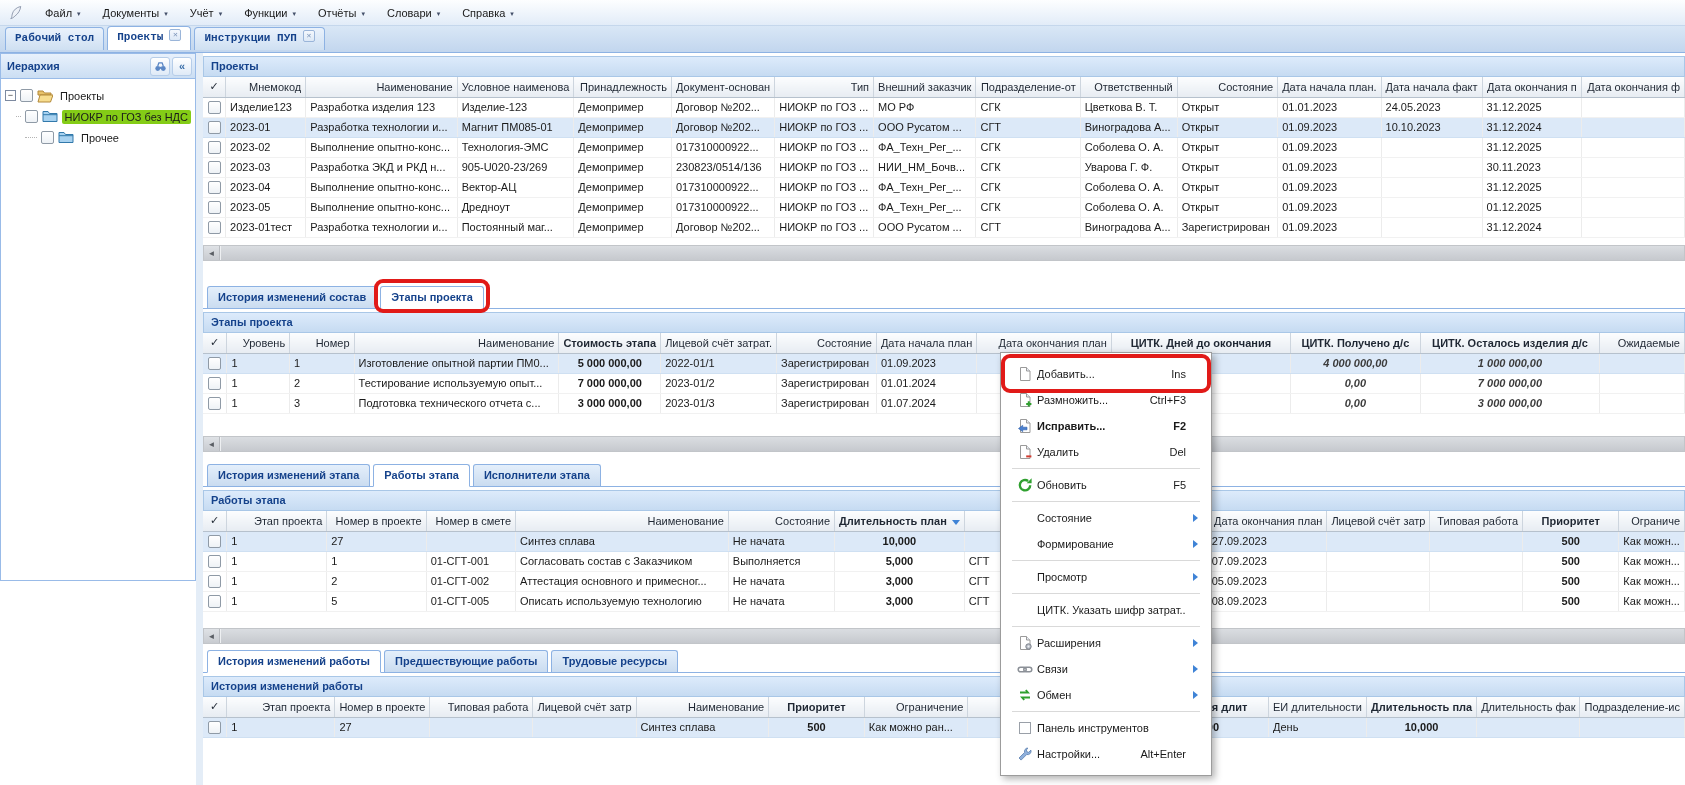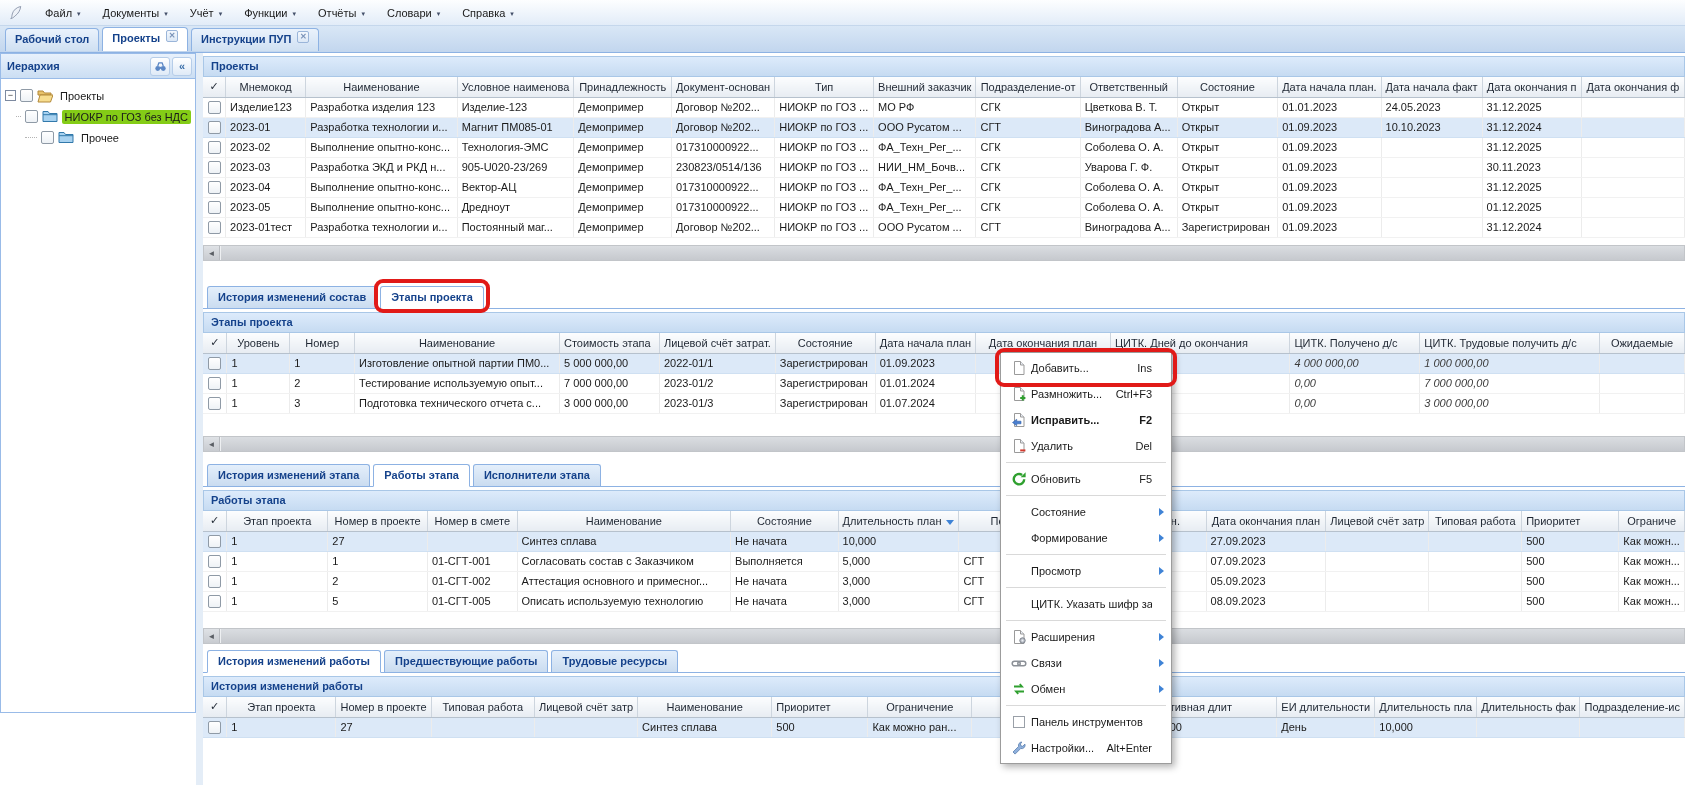--- a/index.html
+++ b/index.html
@@ -6,27 +6,27 @@
   html,body{width:1685px;height:785px;}
   body{position:relative;font-family:"Liberation Sans",sans-serif;font-size:11px;color:#1a1a1a;background:#fff;overflow:hidden;}
 
   
   .menubar{position:absolute;left:0;top:0;width:1685px;height:26px;background:linear-gradient(#fdfeff,#e2ecf8);border-bottom:1px solid #c5d7ec;display:flex;align-items:center;padding-left:6px;z-index:5;}
   .logo{width:20px;height:18px;display:flex;align-items:center;justify-content:center;margin-right:8px;}
   .menu-item{padding:4px 11px;display:flex;align-items:center;gap:5px;cursor:default;border-radius:2px;}
   .menu-item .caret{font-size:7px;color:#44506a;position:relative;top:1px;}
 
   
-  .tabbar{position:absolute;left:0;top:26px;width:1685px;height:27px;background:linear-gradient(#d9e7f6,#c2d6ee);border-bottom:1px solid #8db2e3;display:flex;align-items:center;padding-left:5px;gap:3px;z-index:5;}
+  .tabbar{position:absolute;left:0;top:26px;width:1685px;height:27px;background:linear-gradient(#d9e7f6,#c2d6ee);border-bottom:1px solid #8db2e3;display:flex;align-items:flex-start;padding-left:5px;gap:3px;z-index:5;font-family:Liberation Mono, monospace;}
   .wtab{height:23px;border:1px solid #8db2e3;border-bottom:none;border-radius:4px 4px 0 0;background:linear-gradient(#eaf2fc,#cfe0f2);color:#15428b;font-weight:bold;padding:4px 9px 0 9px;display:flex;align-items:flex-start;gap:6px;}
   .wtab.active{background:#fff;height:24px;}
   .close-box{width:12px;height:12px;border:1px solid #9ab5d9;border-radius:2px;background:linear-gradient(#f4f8fd,#dce8f6);color:#7a93b8;font-size:8px;line-height:10px;text-align:center;margin-top:-2px;}
 
   
-  .sidebar{position:absolute;left:0;top:53px;width:196px;height:660px;border:1px solid #99bbe8;background:#fff;}
+  .sidebar{position:absolute;left:0;top:53px;width:196px;height:528px;border:1px solid #99bbe8;background:#fff;}
   .sidebar-header{height:25px;background:linear-gradient(#e8f1fc,#cbdef3);border-bottom:1px solid #99bbe8;color:#15428b;font-weight:bold;display:flex;align-items:center;padding:0 3px 0 6px;}
   .sidebar-header .spacer{flex:1;}
   .tool-btn{width:20px;height:19px;border:1px solid #b6cde9;border-radius:3px;background:linear-gradient(#fff,#dfeaf7);display:flex;align-items:center;justify-content:center;margin-left:2px;color:#3a6ea8;font-weight:bold;}
   .tree{padding:6px 4px;}
   .tree-row{display:flex;align-items:center;height:21px;gap:4px;}
   .tree-row .indent{width:16px;}
   .expander{width:11px;height:11px;border:1px solid #7d8aa0;background:#fff;display:inline-flex;align-items:center;justify-content:center;font-size:9px;line-height:9px;color:#333;}
   .dotline{width:12px;border-bottom:1px dotted #b4b4b4;height:1px;}
   .cb{width:13px;height:13px;border:1px solid #8f9aa6;border-radius:2px;background:linear-gradient(#ffffff,#eef2f6);flex:none;}
   .tree-label{padding:1px 3px;border-radius:2px;white-space:nowrap;}
@@ -37,35 +37,35 @@
   
   .section-title{position:absolute;height:21px;background:linear-gradient(#ddebfb,#c6dbf2);border:1px solid #a9c7e7;color:#15428b;font-weight:bold;padding:3px 7px;white-space:nowrap;}
   .tabstrip{position:absolute;height:26px;border-bottom:1px solid #8db2e3;display:flex;align-items:flex-end;gap:3px;padding-left:4px;}
   .stab{height:22px;border:1px solid #8db2e3;border-bottom:none;border-radius:3px 3px 0 0;background:linear-gradient(#e4effb,#cadcf0);color:#15428b;font-weight:bold;padding:4px 10px 0 10px;white-space:nowrap;position:relative;}
   .stab.active{background:#fff;height:23px;margin-bottom:-1px;border-bottom:1px solid #fff;}
   .stab.annotated::after{content:'';position:absolute;left:-7px;top:-8px;right:-7px;bottom:-5px;border:4px solid #e11a18;border-radius:9px;pointer-events:none;z-index:60;}
 
   
   .grid-wrap{position:absolute;overflow:hidden;background:#fff;}
   table.grid{border-collapse:collapse;table-layout:fixed;}
-  table.grid th{background:linear-gradient(#fcfdfe,#e7ecf2);border-right:1px solid #cdd5de;border-bottom:1px solid #b6c1cd;font-weight:normal;color:#1f2733;text-align:center;padding:3px 4px;height:20px;white-space:nowrap;overflow:hidden;}
+  table.grid th{background:linear-gradient(#fcfdfe,#e7ecf2);border-right:1px solid #cdd5de;border-bottom:1px solid #b6c1cd;font-weight:normal;color:#1f2733;text-align:right;padding:3px 4px;height:20px;white-space:nowrap;overflow:hidden;}
   table.grid td{border-right:1px solid #ececec;border-bottom:1px solid #f1f1f1;padding:2px 4px;height:20px;white-space:nowrap;overflow:hidden;background:#fff;}
   table.grid tr.selected td{background:#dcE9f8;background:#dce9f8;border-bottom:1px solid #cfe0f2;}
   table.grid .chk{text-align:center;}
-  table.grid td.right,table.grid th.right{text-align:left;}
+  table.grid td.right,table.grid th.right{text-align:center;font-weight:bold;}
   table.grid td.italic{font-style:italic;color:#3c3c3c;}
   .sort-ind{display:inline-block;width:0;height:0;border-left:4px solid transparent;border-right:4px solid transparent;border-top:5px solid #3f83d6;margin-left:5px;}
 
   
   .hscroll{position:absolute;height:16px;background:linear-gradient(#e9ebee,#d2d5d9);border:1px solid #c2c5c9;display:flex;}
   .hscroll .arrow{width:16px;height:100%;display:flex;align-items:center;justify-content:center;font-size:8px;color:#5a5e64;background:linear-gradient(#dfe2e6,#c8cbd0);border-right:1px solid #b9bcc1;}
   .hscroll .thumb{flex:1;background:linear-gradient(#dadde1,#c6c9ce);border-left:1px solid #eef0f2;}
 
   
-  #ctx-menu{position:absolute;left:1000px;top:352px;width:172px;background:#fff;border:1px solid #9c9c9c;box-shadow:3px 3px 7px rgba(0,0,0,.3);padding:2px;z-index:50;}
+  #ctx-menu{position:absolute;left:1000px;top:352px;width:212px;background:#fff;border:1px solid #9c9c9c;box-shadow:3px 3px 7px rgba(0,0,0,.3);padding:8px;z-index:50;}
   .menu-row{display:flex;align-items:center;height:26px;padding:0 5px 0 4px;position:relative;}
   .menu-row .mi{width:24px;flex:none;display:flex;align-items:center;justify-content:center;}
   .menu-row .ml{flex:1;white-space:nowrap;overflow:hidden;}
   .menu-row .ms{margin-left:8px;white-space:nowrap;}
   .menu-row .ma{width:8px;flex:none;margin-left:4px;}
   .menu-row .ma.sub{width:0;height:0;border-top:4px solid transparent;border-bottom:4px solid transparent;border-left:5px solid #3f83d6;}
   .menu-row.bold .ml,.menu-row.bold .ms{font-weight:bold;}
   .menu-row.annotated::after{content:'';position:absolute;left:-8px;top:-7px;right:-8px;bottom:-6px;border:4px solid #e11a18;border-radius:9px;pointer-events:none;z-index:60;}
   .menu-sep{border-top:1px solid #d9d9d9;margin:3px 3px;}
 </style>
@@ -375,21 +375,21 @@
           <th><span>Уровень</span></th>
           <th><span>Номер</span></th>
           <th><span>Наименование</span></th>
           <th class="right"><span>Стоимость этапа</span></th>
           <th><span>Лицевой счёт затрат.</span></th>
           <th><span>Состояние</span></th>
           <th><span>Дата начала план</span></th>
           <th><span>Дата окончания план</span></th>
           <th class="right"><span>ЦИТК. Дней до окончания</span></th>
           <th class="right"><span>ЦИТК. Получено д/с</span></th>
-          <th class="right"><span>ЦИТК. Трудовые получить д/с</span></th>
+          <th class="right"><span>ЦИТК. Осталось изделия д/с</span></th>
           <th><span>Ожидаемые</span></th>
         </tr>
       </thead>
       <tbody>
         <tr class="selected">
           <td class="chk"><span class="cb" style="display: inline-block; vertical-align: middle;"></span></td>
           <td>1</td>
           <td>1</td>
           <td>Изготовление опытной партии ПМ0...</td>
           <td class="right">5 000 000,00</td>

